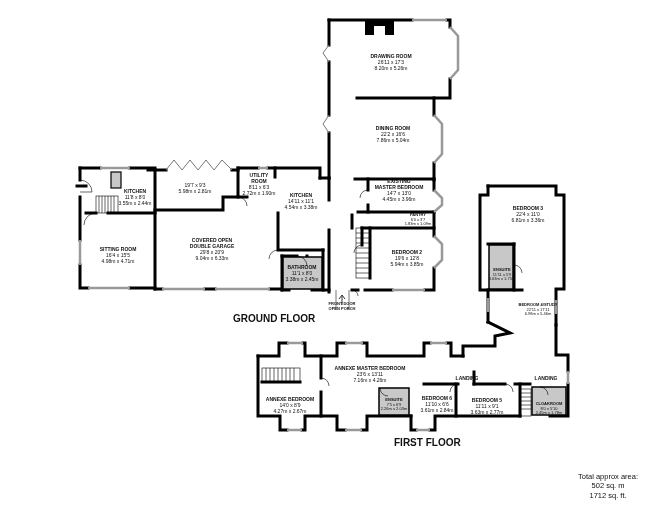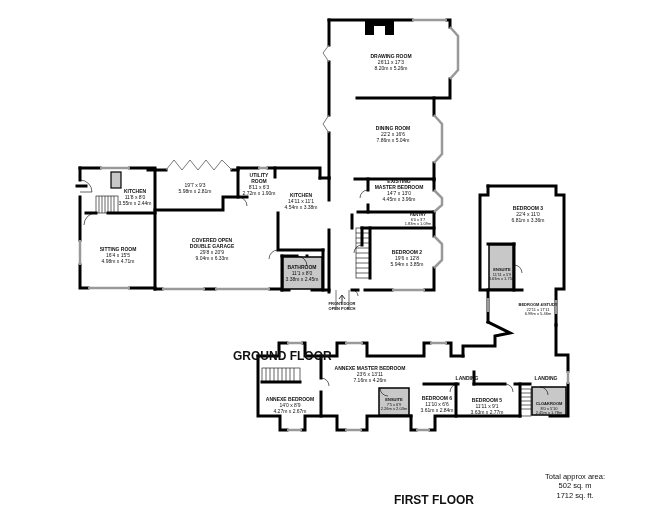--- a/index.html
+++ b/index.html
@@ -3,21 +3,21 @@
 <meta charset="utf-8">
 <style>
   html, body { margin:0; padding:0; background:#ffffff; }
   body { width:650px; height:514px; position:relative; overflow:hidden; font-family:"Liberation Sans", sans-serif; }
   #plan { position:absolute; left:0; top:0; width:650px; height:514px; }
   .lbl { position:absolute; text-align:center; color:#111; font-family:"Liberation Sans", sans-serif; line-height:1.18; white-space:nowrap; transform:translateX(-50%); }
   .lbl .n { font-weight:bold; display:block; }
   .lbl .s { display:block; }
   .sz5 { font-size:5px; }
   .sz4 { font-size:4px; }
-  .floor { position:absolute; font-weight:bold; font-size:12px; color:#111; font-family:"Liberation Sans", sans-serif;margin-top:36px; }
+  .floor { position:absolute; font-weight:bold; font-size:10px; color:#111; font-family:"Liberation Sans", sans-serif; }
   .total { position:absolute; font-size:7.5px; color:#111; text-align:center; line-height:1.25; font-family:"Liberation Sans", sans-serif; }
 </style>
 </head>
 <body>
 
 <svg id="plan" viewBox="0 0 650 514" xmlns="http://www.w3.org/2000/svg">
   <g fill="none" stroke="#000" stroke-width="3" stroke-linecap="square">
 
     <g>
       <path d="M329 20 L412 20"></path>
@@ -305,19 +305,19 @@
   <span class="s">8'0 x 5'10</span>
   <span class="s">2.45m x 1.78m</span>
 </div>
 <div class="lbl sz5" style="left:467px;top:376px;">
   <span class="n">LANDING</span>
 </div>
 <div class="lbl sz5" style="left:546px;top:376px;">
   <span class="n">LANDING</span>
 </div>
 
-<div class="floor" style="left:394px;top:457px;">FIRST FLOOR</div>
-
-<div class="total" style="left:545px;top:472px;">
+<div class="floor" style="left:394px;top:437px;">FIRST FLOOR</div>
+
+<div class="total" style="left:578px;top:472px;">
   <span style="display:block;">Total approx area:</span>
   <span style="display:block;">502 sq. m</span>
   <span style="display:block;">1712 sq. ft.</span>
 </div>
 
 </body></html>

